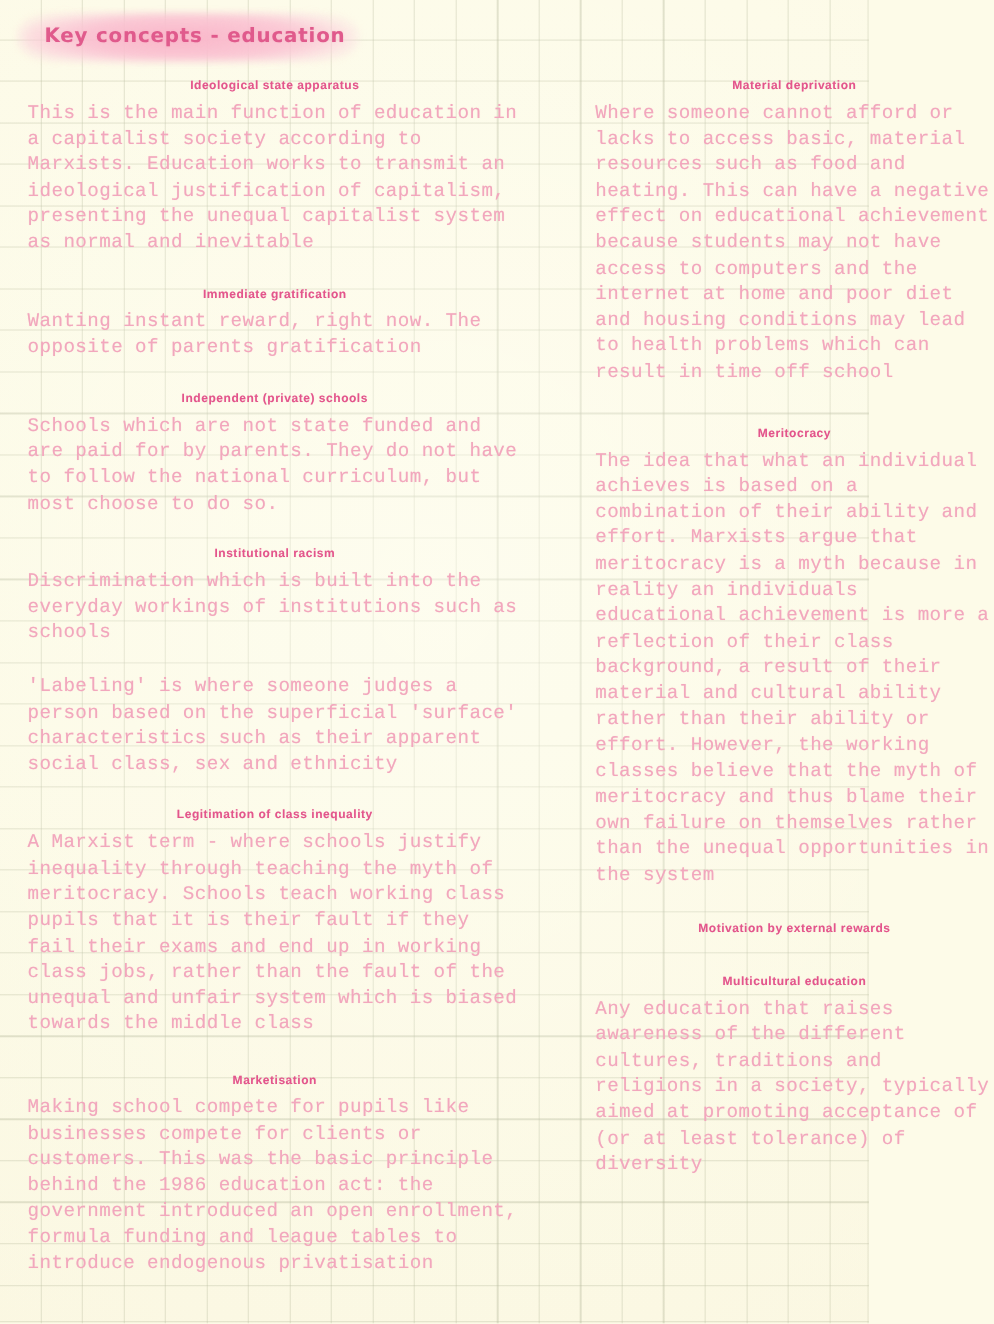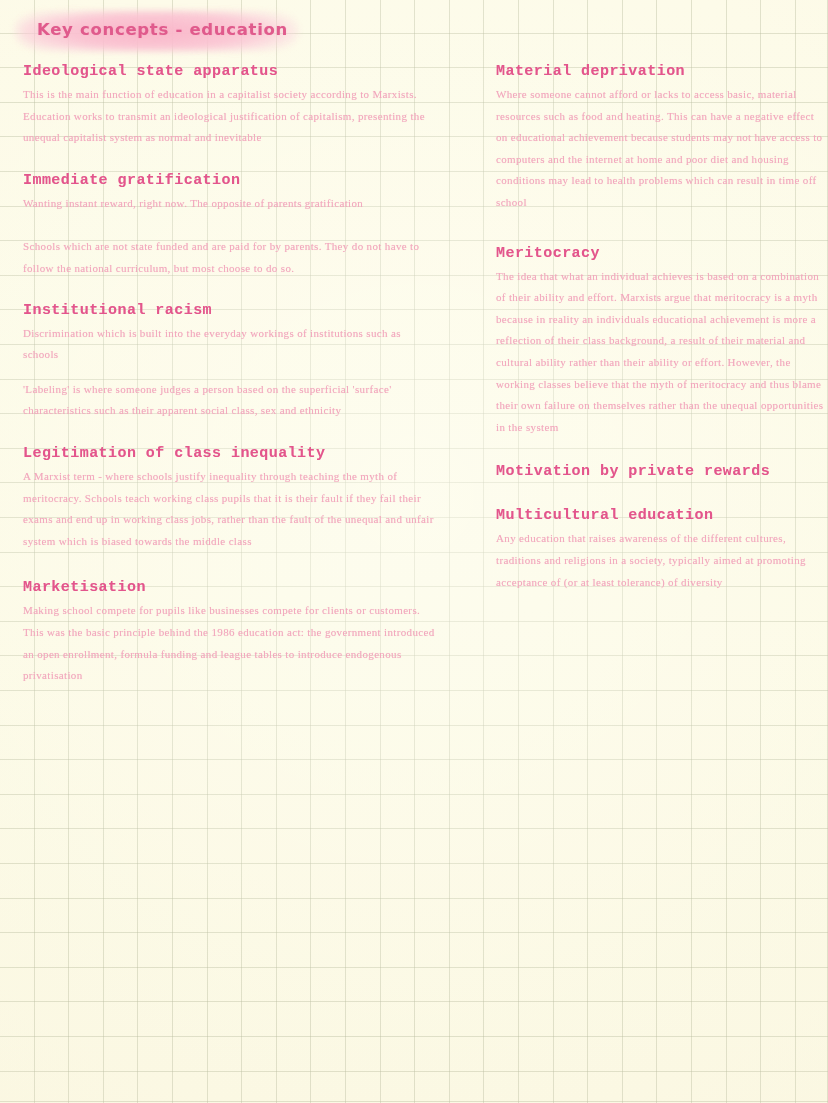--- a/index.html
+++ b/index.html
@@ -11,21 +11,21 @@
     width: 828px;
     height: 1103px;
     overflow: hidden;
     background: #fdfbe8;
     font-family: "DejaVu Sans", sans-serif;
   }
 
   
   #page {
     position: relative;
-    width: 828px;
+    width: 724px;
     height: 1103px;
     background-color: #fdfbe9;
     background-image:
       
       repeating-linear-gradient(to right,
          rgba(176,180,150,0.42) 0px,
          rgba(176,180,150,0.42) 1px,
          rgba(176,180,150,0) 1px,
          rgba(176,180,150,0) 34.6px),
       
@@ -97,45 +97,46 @@
   .column {
     position: absolute;
     top: 62px;
   }
   #col-left  { left: 23px;  width: 412px; }
   #col-right { left: 496px; width: 332px; }
 
   .entry { margin-bottom: 21px; }
 
   .entry-title {
-    font-family: Liberation Mono, monospace;
-    font-size: 15px;
+    font-family: Liberation Sans, sans-serif;
+    font-size: 10px;
     font-weight: 700;
     letter-spacing: 0.45px;
     color: #e3558c;
     line-height: 20px;
     margin-bottom: 2px;
     text-shadow: 0 0 0.6px rgba(227,85,140,0.30);
+    text-align: center;
   }
   .entry-body {
-    font-family: Liberation Serif, serif;
-    font-size: 11px;
+    font-family: Liberation Mono, monospace;
+    font-size: 16px;
     font-weight: 400;
     letter-spacing: 0.35px;
     color: #f2a7bd;
     line-height: 21.6px;
     text-shadow: 0 0 0.7px rgba(242,167,189,0.45);
     white-space: pre-line;
   }
 
   
   #col-left  .entry:nth-child(1) { margin-bottom: 22px; }
   #col-left  .entry:nth-child(2) { margin-bottom: 22px; }
   #col-left  .entry:nth-child(3) { margin-bottom: 21px; }
-  #col-left  .entry:nth-child(4) { margin-bottom: 13px; }
+  #col-left  .entry:nth-child(4) { margin-bottom: 23px; }
   #col-left  .entry:nth-child(5) { margin-bottom: 22px; }
   #col-left  .entry:nth-child(6) { margin-bottom: 26px; }
 
   #col-right .entry:nth-child(1) { margin-bottom: 30px; }
   #col-right .entry:nth-child(2) { margin-bottom: 24px; }
   #col-right .entry:nth-child(3) { margin-bottom: 24px; }
 </style>
 </head>
 <body>
 
@@ -155,20 +156,21 @@
       <div class="entry-title">Ideological state apparatus</div>
       <div class="entry-body">This is the main function of education in a capitalist society according to Marxists. Education works to transmit an ideological justification of capitalism, presenting the unequal capitalist system as normal and inevitable</div>
     </div>
 
     <div class="entry">
       <div class="entry-title">Immediate gratification</div>
       <div class="entry-body">Wanting instant reward, right now. The opposite of parents gratification</div>
     </div>
 
     <div class="entry">
+      <div class="entry-title">Independent (private) schools</div>
       <div class="entry-body">Schools which are not state funded and are paid for by parents. They do not have to follow the national curriculum, but most choose to do so.</div>
     </div>
 
     <div class="entry">
       <div class="entry-title">Institutional racism</div>
       <div class="entry-body">Discrimination which is built into the everyday workings of institutions such as schools</div>
     </div>
 
     <div class="entry">
       <div class="entry-body">'Labeling' is where someone judges a person based on the superficial 'surface' characteristics such as their apparent social class, sex and ethnicity</div>
@@ -192,21 +194,21 @@
       <div class="entry-title">Material deprivation</div>
       <div class="entry-body">Where someone cannot afford or lacks to access basic, material resources such as food and heating. This can have a negative effect on educational achievement because students may not have access to computers and the internet at home and poor diet and housing conditions may lead to health problems which can result in time off school</div>
     </div>
 
     <div class="entry">
       <div class="entry-title">Meritocracy</div>
       <div class="entry-body">The idea that what an individual achieves is based on a combination of their ability and effort. Marxists argue that meritocracy is a myth because in reality an individuals educational achievement is more a reflection of their class background, a result of their material and cultural ability rather than their ability or effort. However, the working classes believe that the myth of meritocracy and thus blame their own failure on themselves rather than the unequal opportunities in the system</div>
     </div>
 
     <div class="entry">
-      <div class="entry-title">Motivation by private rewards</div>
+      <div class="entry-title">Motivation by external rewards</div>
     </div>
 
     <div class="entry">
       <div class="entry-title">Multicultural education</div>
       <div class="entry-body">Any education that raises awareness of the different cultures, traditions and religions in a society, typically aimed at promoting acceptance of (or at least tolerance) of diversity</div>
     </div>
 
   </div>
 
 </div>

